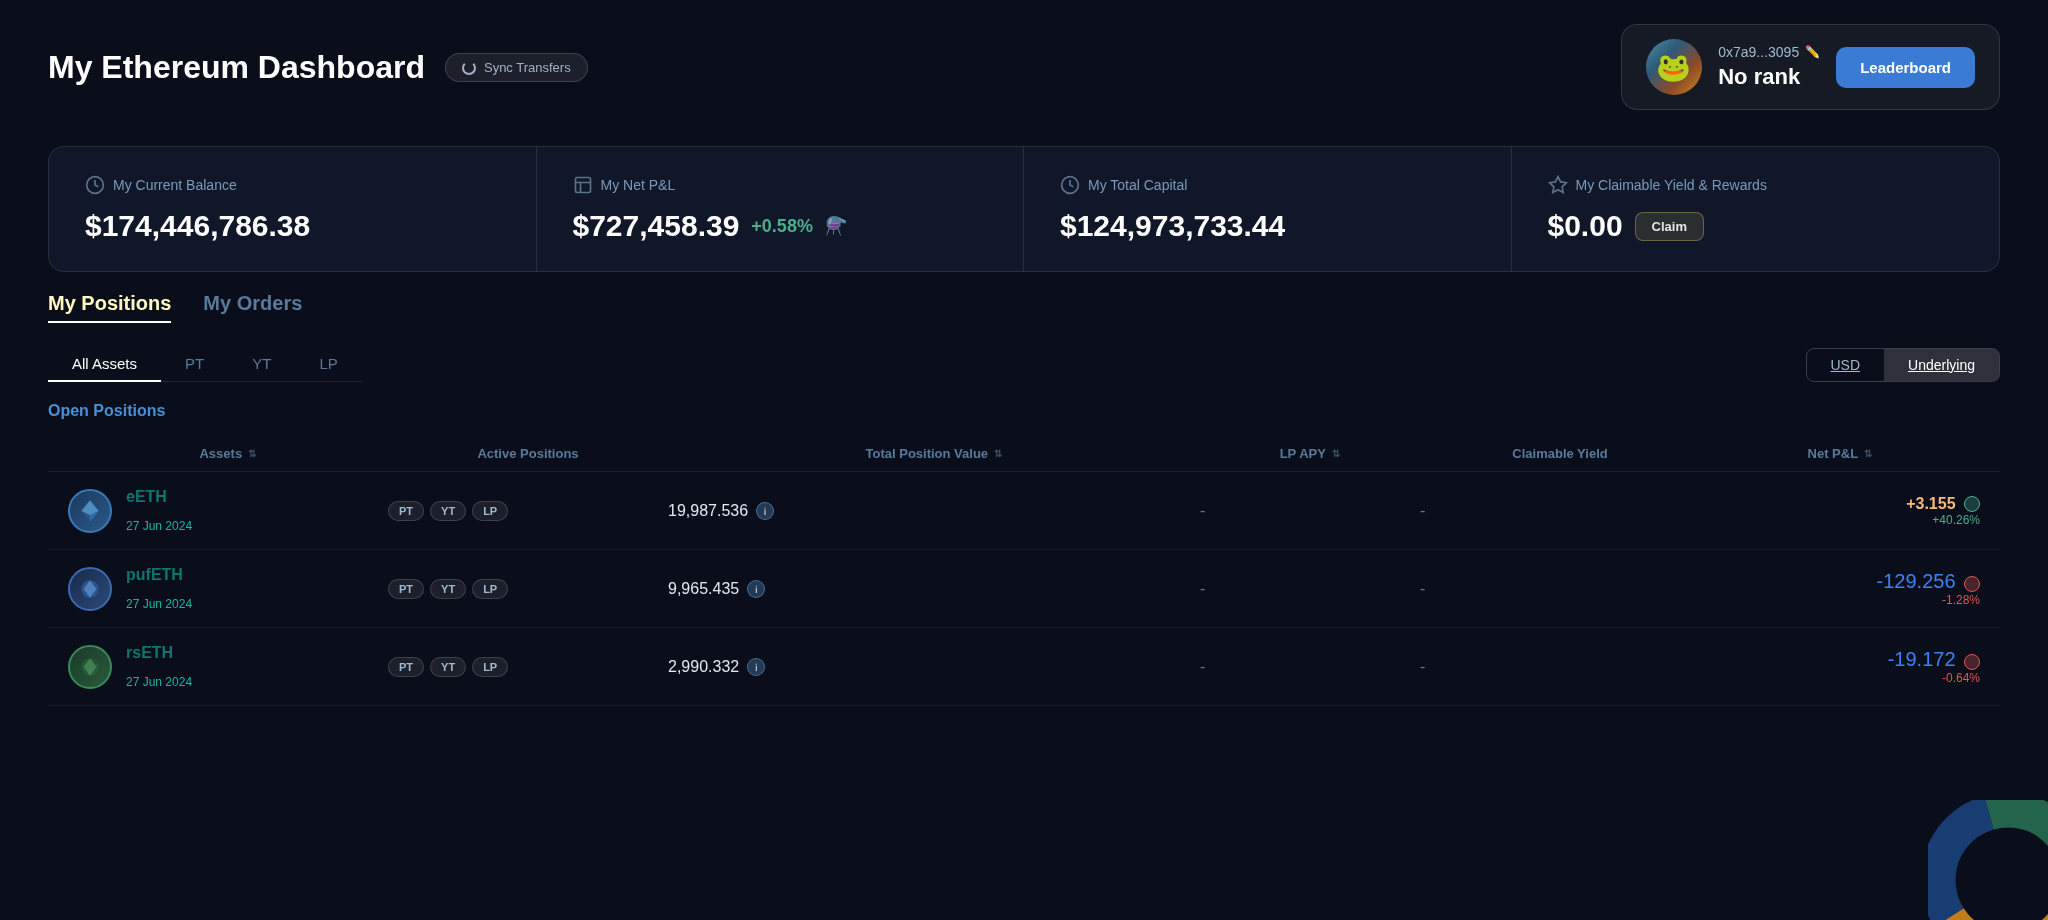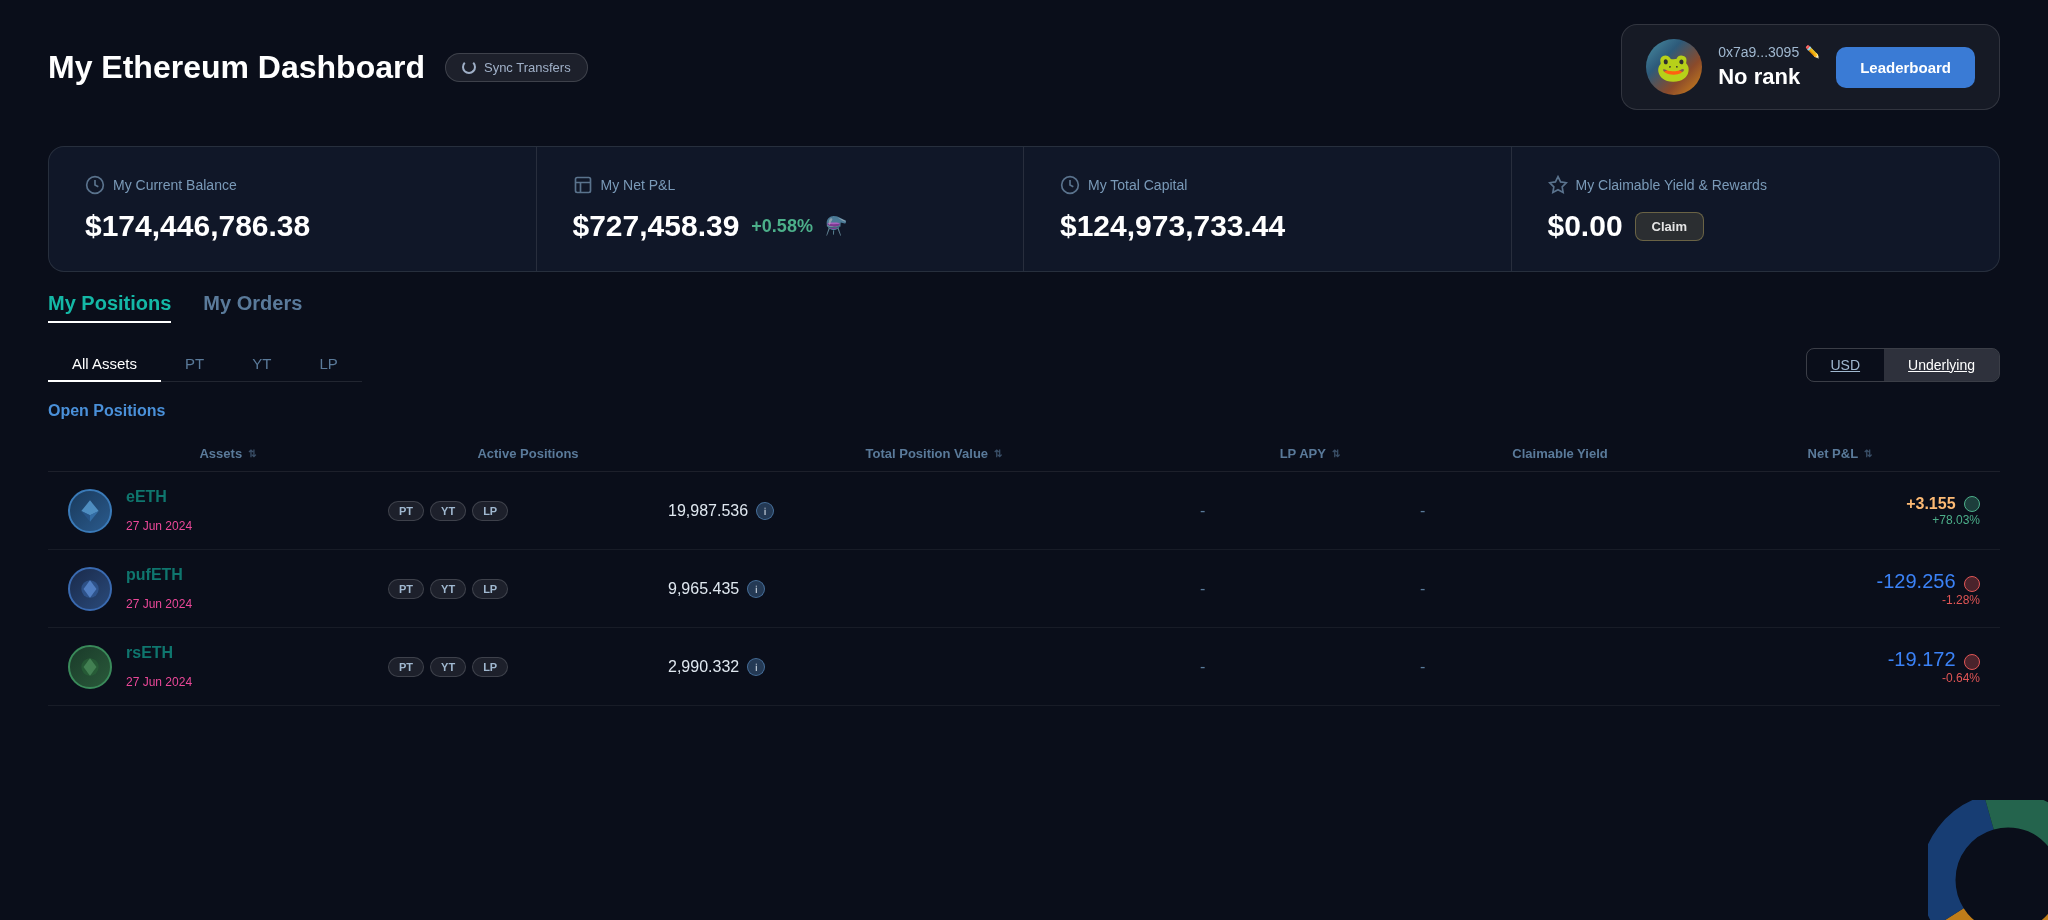--- a/index.html
+++ b/index.html
@@ -26,21 +26,21 @@
     }
 
     .page-title {
       font-size: 32px;
       font-weight: 700;
       color: #ffffff;
     }
 
     .sync-btn {
       display: flex;
-      align-items: flex-start;
+      align-items: flex-end;
       gap: 8px;
       background: rgba(255,255,255,0.08);
       border: 1px solid rgba(255,255,255,0.15);
       border-radius: 20px;
       padding: 6px 16px;
       color: #a0b0c8;
       font-size: 13px;
       cursor: pointer;
     }
 
@@ -193,21 +193,21 @@
 
     .positions-tab {
       font-size: 20px;
       font-weight: 600;
       color: #5a7a9a;
       cursor: pointer;
       padding-bottom: 6px;
     }
 
     .positions-tab.active {
-      color: #14b8a6;
+      color: #fef9c3;
       border-bottom: 2px solid #ffffff;
     }
 
     
     .filter-row {
       display: flex;
       align-items: center;
       justify-content: space-between;
       margin-bottom: 20px;
     }
@@ -327,21 +327,21 @@
     }
 
     .asset-info .asset-name {
       font-size: 16px;
       font-weight: 700;
       color: #0f766e;
     }
 
     .asset-info .asset-date {
       font-size: 12px;
-      color: #ec4899;
+      color: #14b8a6;
       margin-top: 13px;
     }
 
     .position-tags {
       display: flex;
       gap: 6px;
     }
 
     .tag {
       background: rgba(255,255,255,0.08);
@@ -590,21 +590,21 @@
       <span>19,987.536</span>
       <span class="value-icon">ℹ</span>
     </div>
     <div class="dash-cell">-</div>
     <div class="dash-cell">-</div>
     <div class="pnl-cell">
       <div>
         <span class="pnl-positive-val">+3.155</span>
         <span class="pnl-icon pnl-icon-positive"></span>
       </div>
-      <div class="pnl-pct-positive">+78.03%</div>
+      <div class="pnl-pct-positive">+40.26%</div>
     </div>
   </div>
 
   <div class="table-row">
     <div class="asset-cell">
       <div class="asset-logo pufeth-logo">
         <svg width="26" height="26" viewBox="0 0 24 24" fill="none">
           <circle cx="12" cy="12" r="8" fill="#3a6ab0" opacity="0.5"></circle>
           <polygon points="12,4 18,12 12,20 6,12" fill="#5a8ad0" opacity="0.8"></polygon>
         </svg>

